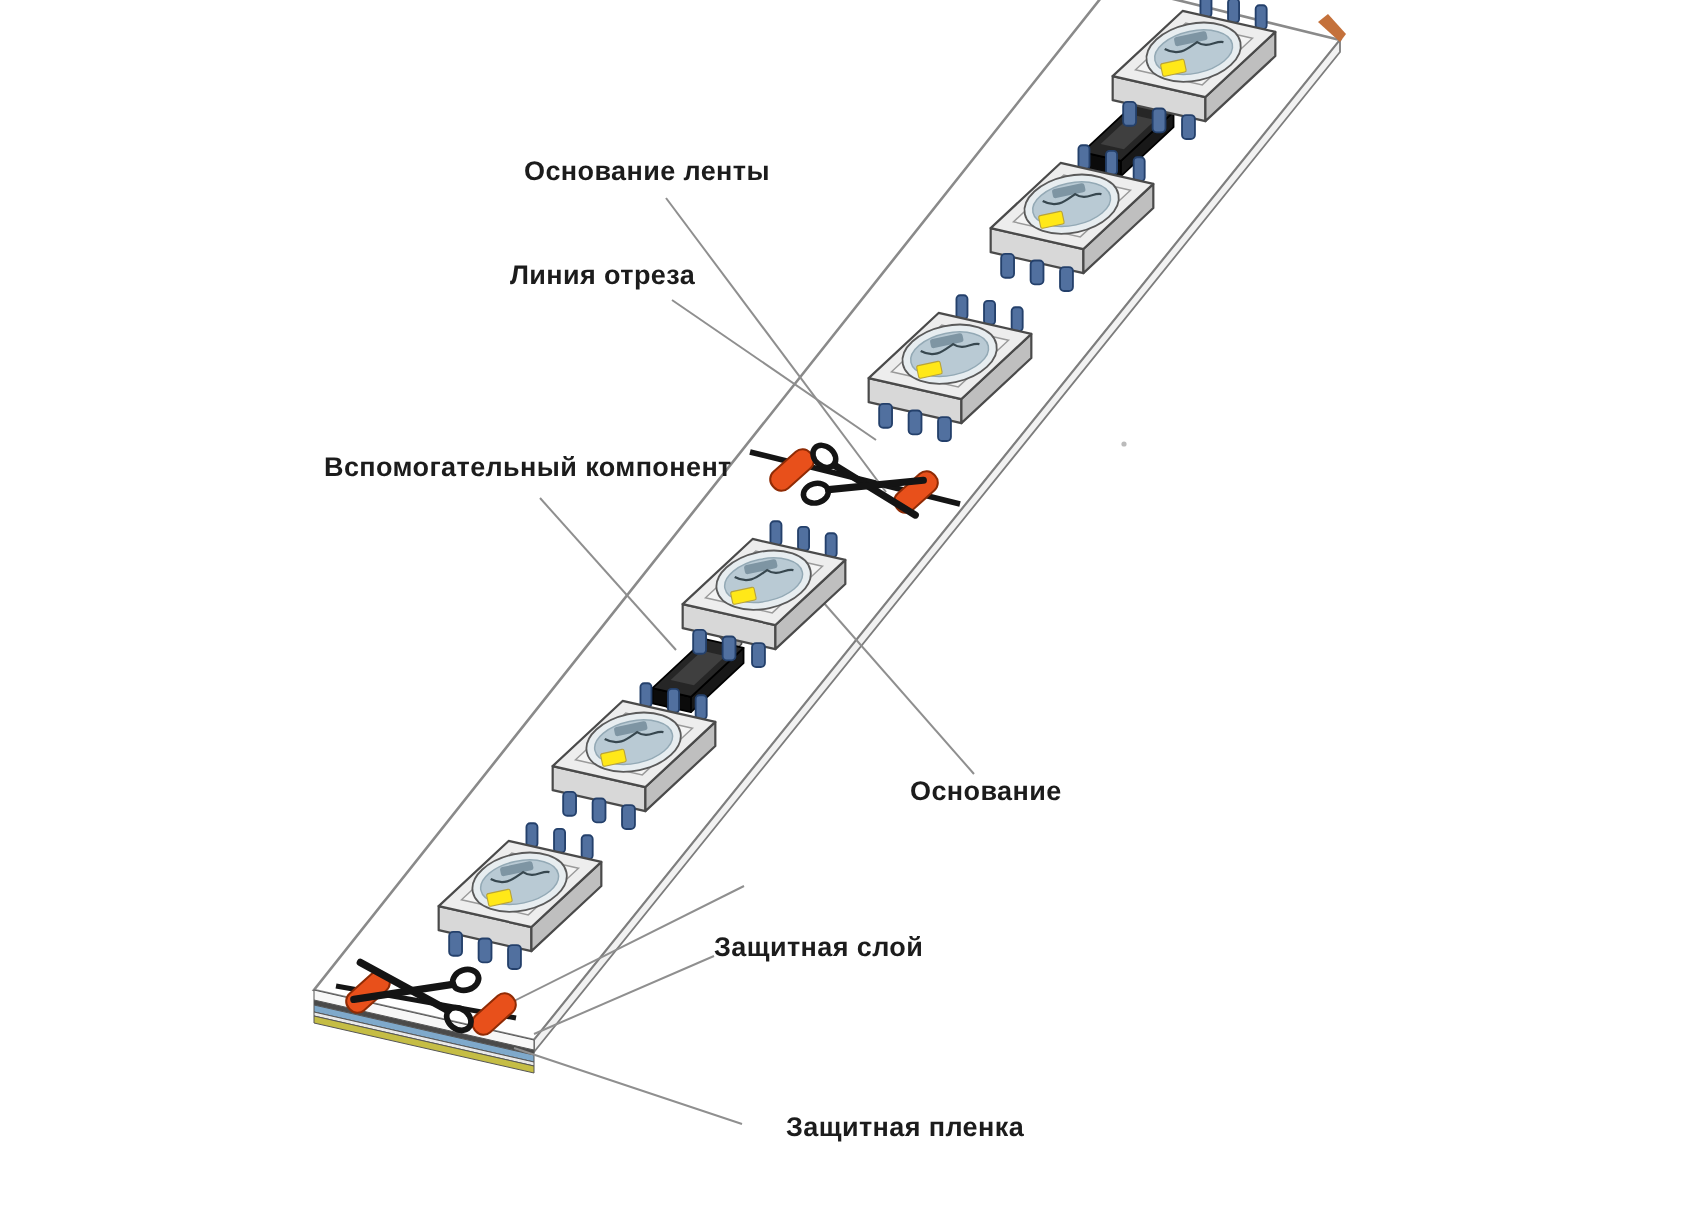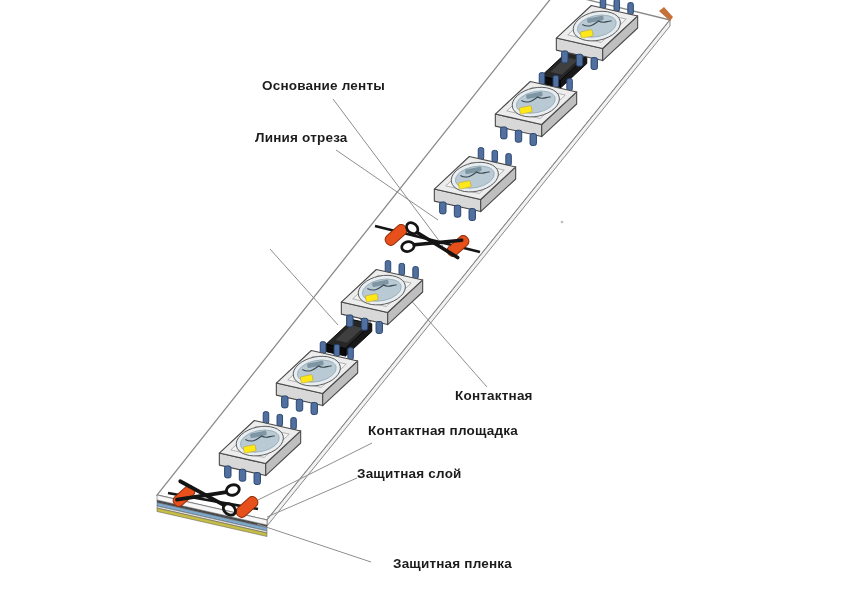--- a/index.html
+++ b/index.html
@@ -124,18 +124,18 @@
   <use href="#led" transform="translate(382,291) scale(0.92)"></use>
   <use href="#led" transform="translate(475,178) scale(0.92)"></use>
   <use href="#led" transform="translate(536,103) scale(0.92)"></use>
   <use href="#led" transform="translate(597,27) scale(0.92)"></use>
 
   <circle cx="562" cy="222" r="1.3" fill="#bbbbbb"></circle>
 </svg>
 
 <div class="lbl" style="left:262px;top:78px">Основание ленты</div>
 <div class="lbl" style="left:255px;top:130px">Линия отреза</div>
-<div class="lbl" style="left:455px;top:388px">Контактная</div>
-<div class="lbl" style="left:368px;top:423px">Контактная площадка</div>
+<div class="lbl" style="left:162px;top:226px">Вспомогательный компонент</div>
+<div class="lbl" style="left:455px;top:388px">Основание</div>
 <div class="lbl" style="left:357px;top:466px">Защитная слой</div>
 <div class="lbl" style="left:393px;top:556px">Защитная пленка</div>
 
 </div>
 
 </body></html>

